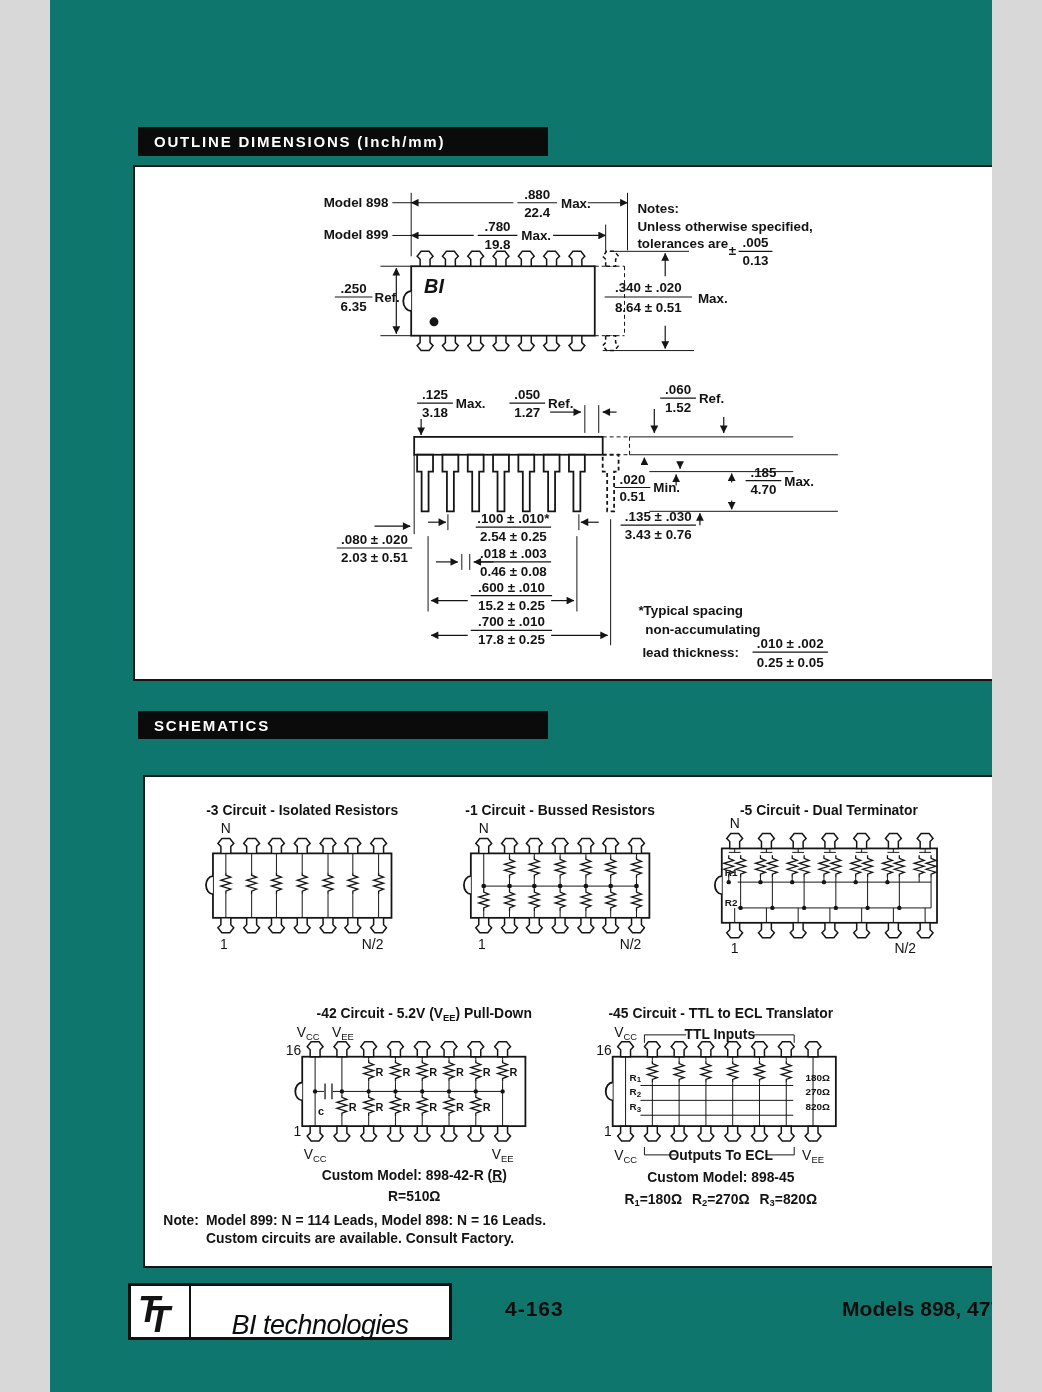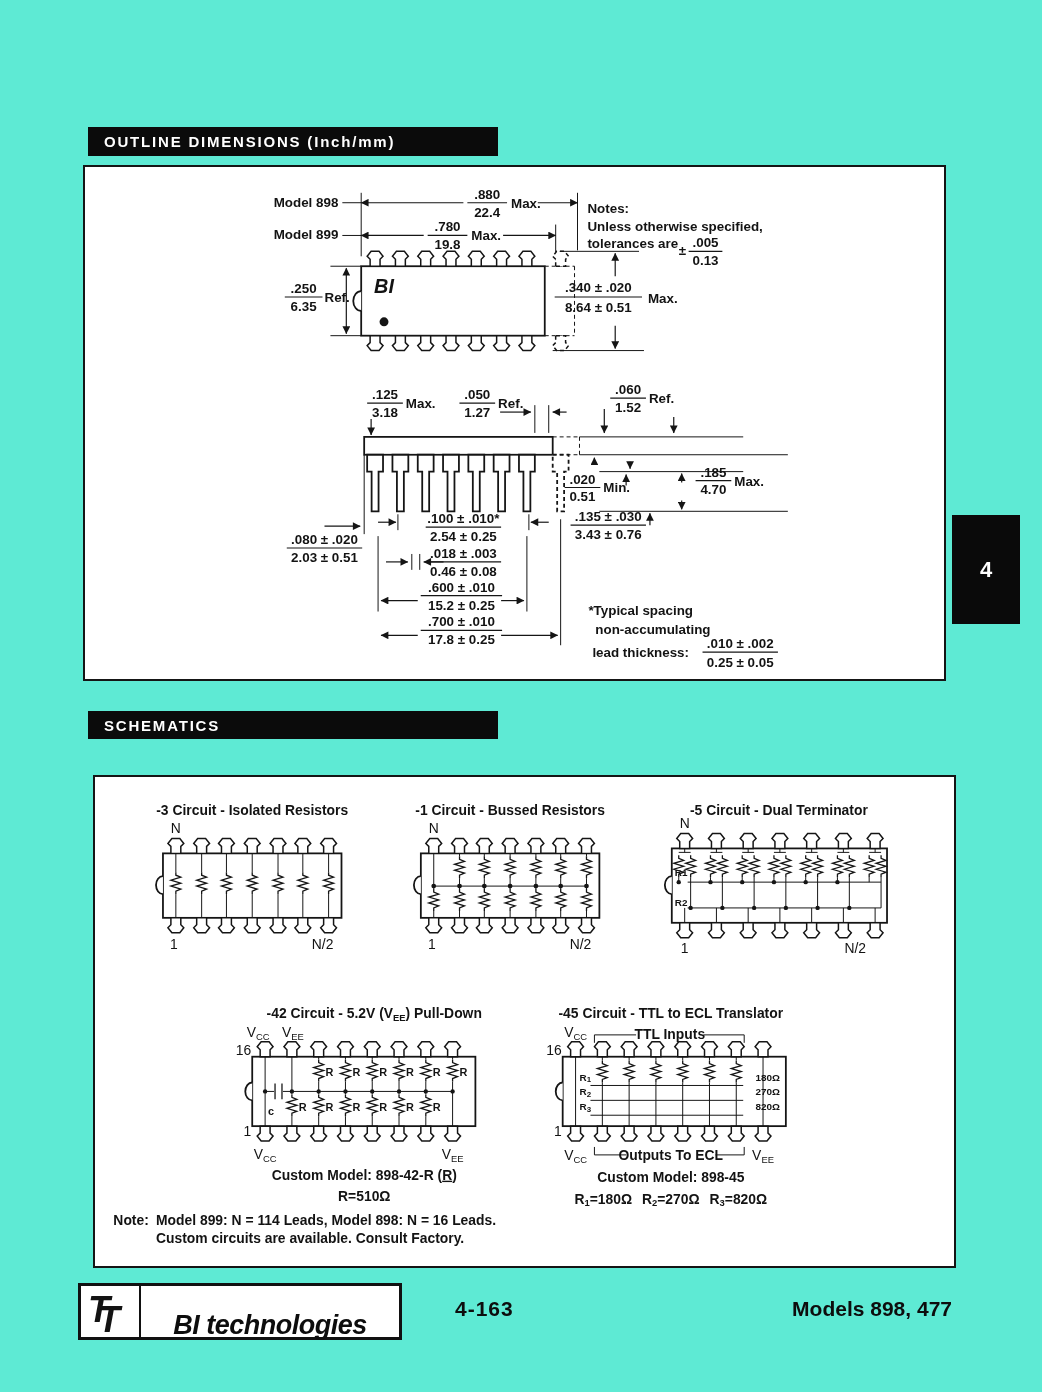--- a/index.html
+++ b/index.html
@@ -1,32 +1,32 @@
 <!DOCTYPE html>
 <html><head>
 <meta charset="utf-8">
 <style>
   html,body{margin:0;padding:0;background:#d8d8d8;}
-  .page{position:relative;width:1042px;height:1392px;background:#5eead4;margin:0 auto;
+  .page{position:relative;width:942px;height:1392px;background:#0f766e;margin:0 auto;
         font-family:"Liberation Sans",sans-serif;color:#131313;overflow:hidden;}
   .hdr-bar{position:absolute;background:#0b0b0b;color:#fff;display:flex;align-items:center;
            font-weight:bold;font-size:15px;letter-spacing:1.8px;padding-left:16px;box-sizing:border-box;}
   #hdr-outline{left:88px;top:127px;width:410px;height:29px;}
   #hdr-schem{left:88px;top:711px;width:410px;height:28px;padding-left:16px;}
   .panel{position:absolute;border:2.5px solid #151515;background:#fff;box-sizing:border-box;}
   #panel-outline{left:83px;top:165px;width:863px;height:516px;}
   #panel-schem{left:93px;top:748px;width:863px;height:493px;margin-top:27px;}
   .side-tab{position:absolute;left:952px;top:515px;width:68px;height:109px;background:#0a0a0a;
             color:#fff;display:flex;align-items:center;justify-content:center;
             font-weight:bold;font-size:22px;}
   .footer-logo{position:absolute;left:78px;top:1283px;width:324px;height:57px;border:3px solid #111;
                background:#fff;display:flex;align-items:stretch;box-sizing:border-box;}
   .tt-cell{width:58px;border-right:2px solid #111;display:flex;align-items:center;justify-content:center;}
   .brand-cell{flex:1;display:flex;align-items:center;justify-content:center;
-              font-weight:bold;font-style:italic;font-size:27px;letter-spacing:-0.5px;color:#0d0d0d;margin-top:28px;}
+              font-weight:normal;font-style:italic;font-size:27px;letter-spacing:-0.5px;color:#0d0d0d;margin-top:28px;}
   .page-num{position:absolute;left:455px;top:1297px;width:120px;font-weight:bold;font-size:21px;
             letter-spacing:1px;color:#0d0d0d;}
   .models-lbl{position:absolute;left:690px;top:1297px;width:262px;text-align:right;font-weight:bold;
               font-size:21px;color:#0d0d0d;}
   
   svg{display:block;}
   svg text{font-family:"Liberation Sans",sans-serif;fill:#131313;}
   .dt{font-size:13.5px;font-weight:bold;}
   .nt{font-size:13.5px;font-weight:bold;}
   .st{font-size:14px;font-weight:bold;}

